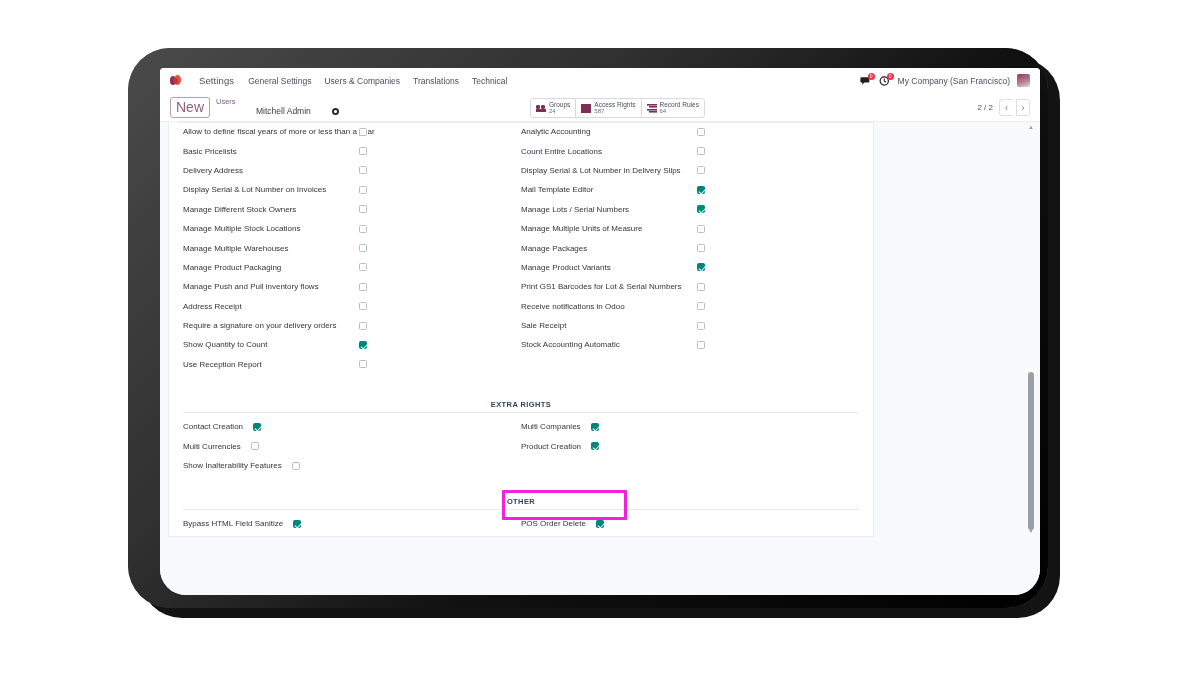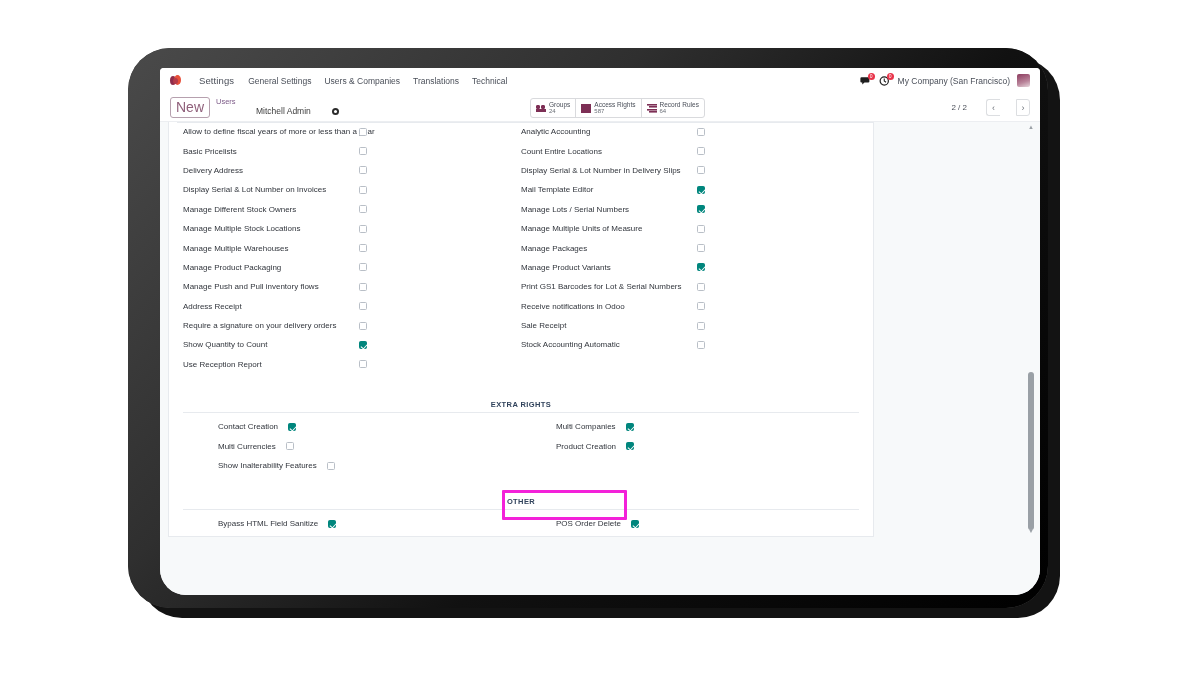--- a/index.html
+++ b/index.html
@@ -174,21 +174,21 @@
       linear-gradient(#7d2f55,#7d2f55) 2px 2.5px/8px 1.6px no-repeat,
       linear-gradient(#7d2f55,#7d2f55) 0 5px/10px 1.6px no-repeat,
       linear-gradient(#7d2f55,#7d2f55) 2px 7.5px/8px 1.6px no-repeat;
   }
   .stat-text { line-height:1.1; }
   .stat-label { font-size:6.5px; color:#4a4f59; display:block; }
   .stat-value { font-size:6px; color:#6b7078; display:block; }
 
   .pager {
     margin-left: auto;
-    display: flex; align-items: center; gap: 16px;
+    display: flex; align-items: center; gap: 3px;
     padding-right: 2px;
   }
   .pager-count { font-size: 8px; color:#4a4f59; margin-right: 3px; }
   .pager-btn {
     width: 14px; height: 17px;
     border: 1px solid #dcdee1;
     background: #fff;
     color:#6b7078;
     font-size: 9px;
     display:flex; align-items:center; justify-content:center;
@@ -224,21 +224,21 @@
   .col { display: flex; flex-direction: column; }
 
   .field-row {
     display: flex;
     align-items: center;
     height: 19.4px;
     font-size: 8px;
     color: #31353c;
   }
   .field-row .label { width: 176px; color:#31353c; white-space: nowrap; }
-  .field-row.tight .label { width: auto; margin-right: 10px; margin-left: 35px; }
+  .field-row.tight .label { width: auto; margin-right: 10px; }
 
   .cb {
     width: 8px; height: 8px;
     border: 1px solid #b9bfc7;
     border-radius: 1.5px;
     background: #fff;
     flex: none;
     cursor: pointer;
     position: relative;
   }

